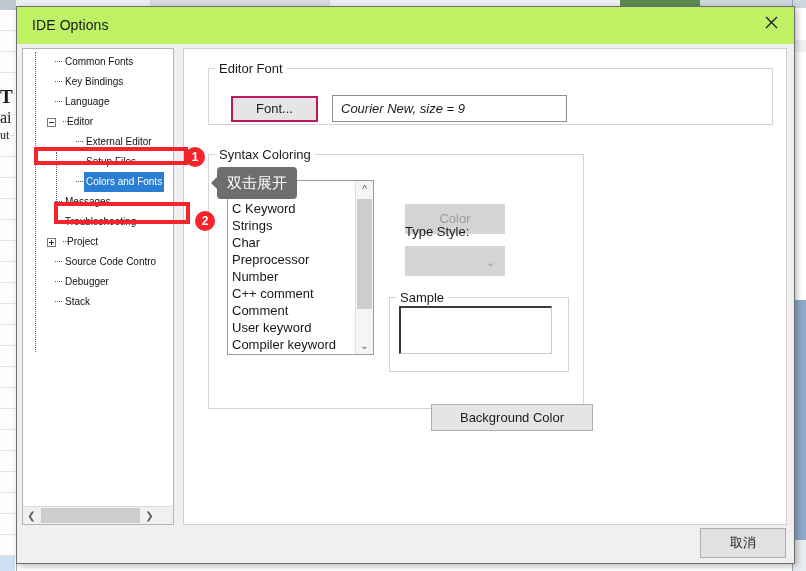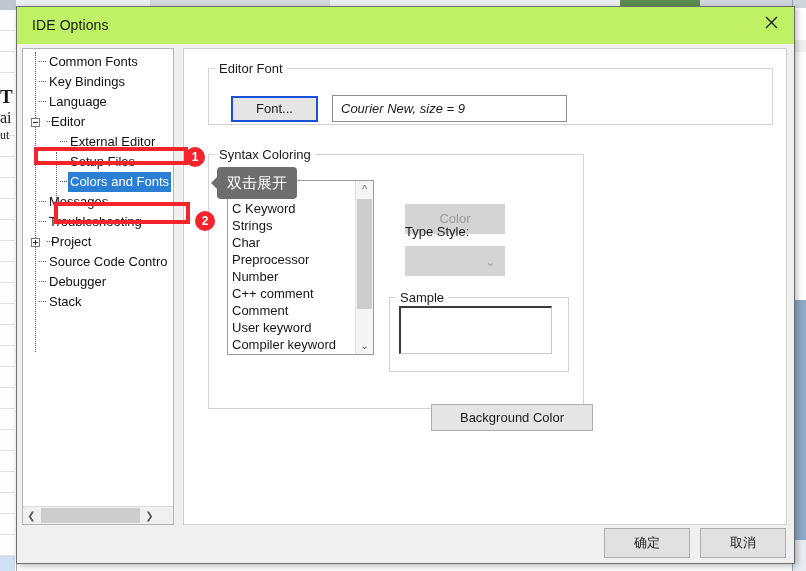--- a/index.html
+++ b/index.html
@@ -153,24 +153,25 @@
     left: 0; top: 3px;
     width: 150px;
     height: 454px;
     overflow: hidden;
   }
   .tree-row {
     position: relative;
     height: 20px;
     line-height: 20px;
     white-space: nowrap;
-    font-size: 13px;
+    font-size: 10px;
     color: #111111;
     display: flex;
     align-items: center;
+    padding-left: 16px;
   }
   .tree-row .indent { display: inline-block; }
   .tw-box {
     width: 9px; height: 9px;
     border: 1px solid #7a7a7a;
     background: #ffffff;
     position: relative;
     box-sizing: border-box;
     flex: 0 0 auto;
     margin-right: 3px;
@@ -304,21 +305,21 @@
     border: 1px solid #adadad;
     font-family: "Liberation Sans", sans-serif;
     font-size: 13px;
     color: #1b1b1b;
     text-align: center;
     box-sizing: border-box;
     cursor: default;
     padding: 0;
   }
   .btn.focused {
-    border: 2px solid #1d4ed8;
+    border: 2px solid #be185d;
   }
   .btn.disabled {
     background: #d4d4d4;
     border: 1px solid #d4d4d4;
     color: #9d9d9d;
   }
 
   #font-btn {
     position: absolute;
     left: 22px;
@@ -744,21 +745,20 @@
             <legend>Sample</legend>
           </fieldset>
           <div id="sample-field"></div>
         </div>
 
         <button class="btn" id="bg-color-btn">Background Color</button>
       </fieldset>
     </div>
 
     <div class="btnbar">
-      <div class="dlg-btn" id="ok-btn">确定</div>
       <div class="dlg-btn" id="cancel-btn">取消</div>
     </div>
 
     <div class="anno-rect" id="anno-rect-1"></div>
     <div class="anno-badge" id="anno-badge-1">1</div>
 
     <div class="anno-rect" id="anno-rect-2"></div>
     <div class="anno-badge" id="anno-badge-2">2</div>
 
     <div id="tooltip">双击展开</div>

